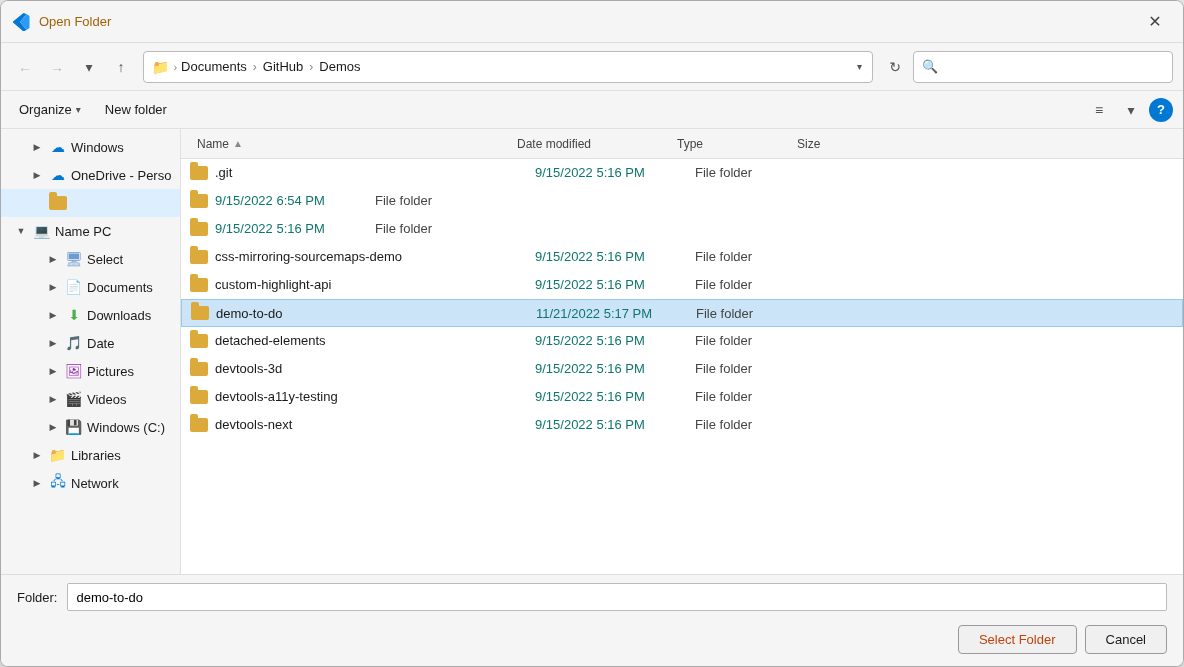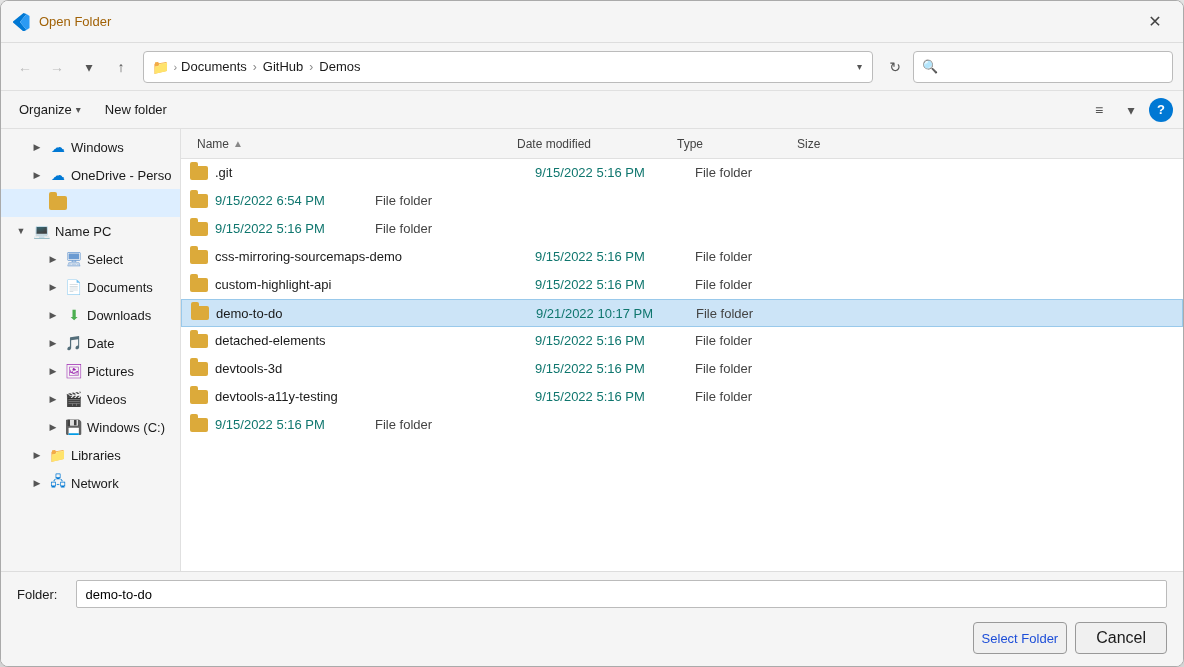--- a/index.html
+++ b/index.html
@@ -337,21 +337,21 @@
     
     .bottom-bar {
       border-top: 1px solid #ddd;
       background: #f5f5f5;
       flex-shrink: 0;
     }
     .folder-input-row {
       display: flex;
       align-items: center;
       padding: 8px 16px;
-      gap: 19px;
+      gap: 10px;
     }
     .folder-label {
       font-size: 13px;
       color: #1a1a1a;
       font-weight: 500;
     }
     .folder-input {
       flex: 1;
       height: 28px;
       border: 1px solid #bbb;
@@ -361,34 +361,34 @@
       background: white;
       outline: none;
     }
     .button-row {
       display: flex;
       justify-content: flex-end;
       padding: 6px 16px 12px;
       gap: 8px;
     }
     .btn-select {
-      padding: 6px 8px;
+      padding: 6px 20px;
       background: #f0f0f0;
       border: 1px solid #999;
       border-radius: 4px;
       font-size: 13px;
       cursor: pointer;
-      color: #1d4ed8;
+      color: #c2410c;
     }
     .btn-cancel {
       padding: 6px 20px;
       background: #f0f0f0;
       border: 1px solid #999;
       border-radius: 4px;
-      font-size: 16px;
+      font-size: 13px;
       cursor: pointer;
       color: #1a1a1a;
     }
   </style>
 </head>
 <body>
 
 <div class="dialog">
 
   <div class="title-bar">
@@ -585,21 +585,21 @@
           <div class="file-name">custom-highlight-api</div>
           <div class="file-date">9/15/2022 5:16 PM</div>
           <div class="file-type">File folder</div>
           <div class="file-size"></div>
         </div>
         <div class="file-row selected">
           <div class="file-icon">
               <span class="folder-icon-yellow"></span>
             </div>
           <div class="file-name">demo-to-do</div>
-          <div class="file-date">9/21/2022 10:17 PM</div>
+          <div class="file-date">11/21/2022 5:17 PM</div>
           <div class="file-type">File folder</div>
           <div class="file-size"></div>
         </div>
         <div class="file-row">
           <div class="file-icon">
               <span class="folder-icon-yellow"></span>
             </div>
           <div class="file-name">detached-elements</div>
           <div class="file-date">9/15/2022 5:16 PM</div>
           <div class="file-type">File folder</div>
@@ -620,20 +620,21 @@
             </div>
           <div class="file-name">devtools-a11y-testing</div>
           <div class="file-date">9/15/2022 5:16 PM</div>
           <div class="file-type">File folder</div>
           <div class="file-size"></div>
         </div>
         <div class="file-row">
           <div class="file-icon">
               <span class="folder-icon-yellow"></span>
             </div>
+          <div class="file-name">devtools-next</div>
           <div class="file-date">9/15/2022 5:16 PM</div>
           <div class="file-type">File folder</div>
           <div class="file-size"></div>
         </div>
       </div>
     </div>
 
   </div>
 
   <div class="bottom-bar">

